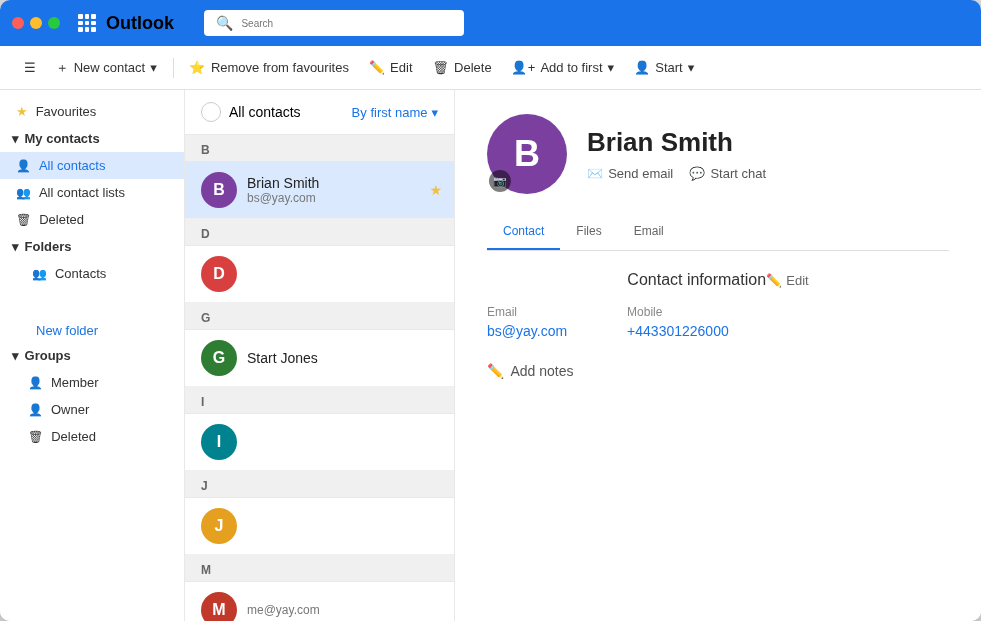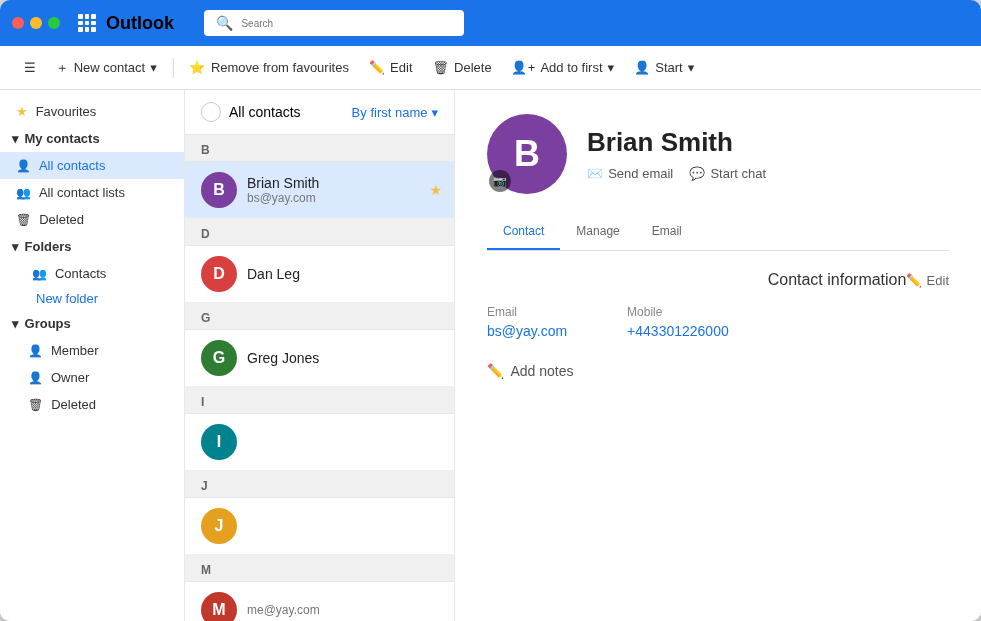--- a/index.html
+++ b/index.html
@@ -22,21 +22,21 @@
     .toolbar { background: white; height: 44px; display: flex; align-items: center; padding: 0 16px; gap: 4px; border-bottom: 1px solid #e0e0e0; flex-shrink: 0; }
     .toolbar-btn { display: flex; align-items: center; gap: 5px; padding: 5px 8px; border: none; background: transparent; cursor: pointer; font-size: 13px; color: #333; border-radius: 3px; white-space: nowrap; }
     .toolbar-divider { width: 1px; height: 20px; background: #ddd; margin: 0 4px; }
     
     .main { display: flex; flex: 1; overflow: hidden; }
     
     .sidebar { width: 185px; background: white; border-right: 1px solid #e8e8e8; overflow-y: auto; flex-shrink: 0; padding: 8px 0; }
     .sidebar-item { display: flex; align-items: center; gap: 8px; padding: 6px 16px; cursor: pointer; font-size: 13px; color: #333; }
     .sidebar-item.active { background: #dbe9ff; color: #1a73e8; font-weight: 500; }
     .sidebar-section { display: flex; align-items: center; gap: 6px; padding: 6px 12px; font-size: 13px; font-weight: 600; color: #333; cursor: pointer; }
-    .new-folder { color: #1a73e8; font-size: 13px; padding: 4px 16px 4px 36px; cursor: pointer; display: block; }
+    .new-folder { color: #1a73e8; font-size: 13px; padding: 4px 16px 4px 36px; cursor: pointer; display: block; margin-top: 32px; }
     
     .contact-list { width: 270px; background: #fafafa; border-right: 1px solid #e8e8e8; overflow-y: auto; flex-shrink: 0; }
     .contact-list-header { display: flex; align-items: center; justify-content: space-between; padding: 12px 16px; background: white; border-bottom: 1px solid #e8e8e8; }
     .contact-list-header-left { display: flex; align-items: center; gap: 8px; font-size: 14px; }
     .sort-btn { display: flex; align-items: center; gap: 4px; font-size: 13px; color: #1a73e8; cursor: pointer; }
     .section-letter { font-size: 12px; font-weight: 600; color: #666; padding: 8px 16px 4px; background: #f0f0f0; border-bottom: 1px solid #e8e8e8; }
     .contact-item { display: flex; align-items: center; gap: 10px; padding: 10px 16px; cursor: pointer; background: white; border-bottom: 1px solid #f0f0f0; position: relative; }
     .contact-item.selected { background: #dbe9ff; }
     .avatar { width: 36px; height: 36px; border-radius: 50%; display: flex; align-items: center; justify-content: center; color: white; font-size: 16px; font-weight: 600; flex-shrink: 0; }
     .contact-info { flex: 1; }
@@ -47,21 +47,21 @@
     .detail { flex: 1; background: white; overflow-y: auto; padding: 24px 32px; }
     .detail-header { display: flex; align-items: center; gap: 20px; margin-bottom: 20px; }
     .detail-avatar { width: 80px; height: 80px; border-radius: 50%; background: #7b3fa0; display: flex; align-items: center; justify-content: center; color: white; font-size: 36px; font-weight: 700; position: relative; flex-shrink: 0; }
     .camera-icon { position: absolute; bottom: 2px; left: 2px; background: rgba(0,0,0,0.5); border-radius: 50%; width: 22px; height: 22px; display: flex; align-items: center; justify-content: center; font-size: 11px; color: white; }
     .detail-name { font-size: 26px; font-weight: 600; color: #222; margin-bottom: 8px; }
     .detail-actions { display: flex; gap: 16px; }
     .detail-action { display: flex; align-items: center; gap: 5px; font-size: 13px; color: #555; cursor: pointer; text-decoration: none; }
     .detail-tabs { display: flex; gap: 0; border-bottom: 1px solid #e0e0e0; margin-bottom: 20px; }
     .tab { padding: 10px 16px; font-size: 12px; cursor: pointer; color: #666; border-bottom: 2px solid transparent; }
     .tab.active { color: #1a73e8; border-bottom-color: #1a73e8; font-weight: 500; }
-    .section-title { font-size: 16px; color: #333; margin-bottom: 16px; display: flex; justify-content: flex-end; align-items: center; }
+    .section-title { font-size: 16px; color: #333; margin-bottom: 16px; display: flex; justify-content: center; align-items: center; }
     .edit-link { display: flex; align-items: center; gap: 4px; font-size: 13px; color: #666; cursor: pointer; }
     .contact-fields { display: flex; gap: 60px; margin-bottom: 24px; }
     .field-group { }
     .field-label { font-size: 12px; color: #888; margin-bottom: 4px; }
     .field-value { font-size: 14px; color: #1a73e8; }
     .field-value.phone { color: #1a73e8; }
     .notes-section { }
     .notes-label { font-size: 13px; color: #666; margin-bottom: 8px; }
     .add-notes { display: flex; align-items: center; gap: 6px; font-size: 14px; color: #555; cursor: pointer; }
     .circle-empty { width: 20px; height: 20px; border-radius: 50%; border: 1px solid #ccc; display: inline-flex; }
@@ -197,30 +197,27 @@
         <div class="contact-info">
           <div class="contact-name">Brian Smith</div>
           <div class="contact-email">bs@yay.com</div>
         </div>
         <span class="star-icon">★</span>
       </div>
 
       <div class="section-letter">D</div>
       <div class="contact-item">
         <div class="avatar" style="background:#d84040;">D</div>
-        <div class="contact-info">
-          <div class="contact-name">Dan Leg</div>
-        </div>
       </div>
 
       <div class="section-letter">G</div>
       <div class="contact-item">
         <div class="avatar" style="background:#2e7d32;">G</div>
         <div class="contact-info">
-          <div class="contact-name">Greg Jones</div>
+          <div class="contact-name">Start Jones</div>
         </div>
       </div>
 
       <div class="section-letter">I</div>
       <div class="contact-item">
         <div class="avatar" style="background:#00838f;">I</div>
       </div>
 
       <div class="section-letter">J</div>
       <div class="contact-item">
@@ -253,21 +250,21 @@
             <a class="detail-action">
               <span>💬</span>
               <span>Start chat</span>
             </a>
           </div>
         </div>
       </div>
 
       <div class="detail-tabs">
         <div class="tab active">Contact</div>
-        <div class="tab">Manage</div>
+        <div class="tab">Files</div>
         <div class="tab">Email</div>
       </div>
 
       <div class="section-title">
         <span>Contact information</span>
         <div class="edit-link">
           <span>✏️</span>
           <span>Edit</span>
         </div>
       </div>

